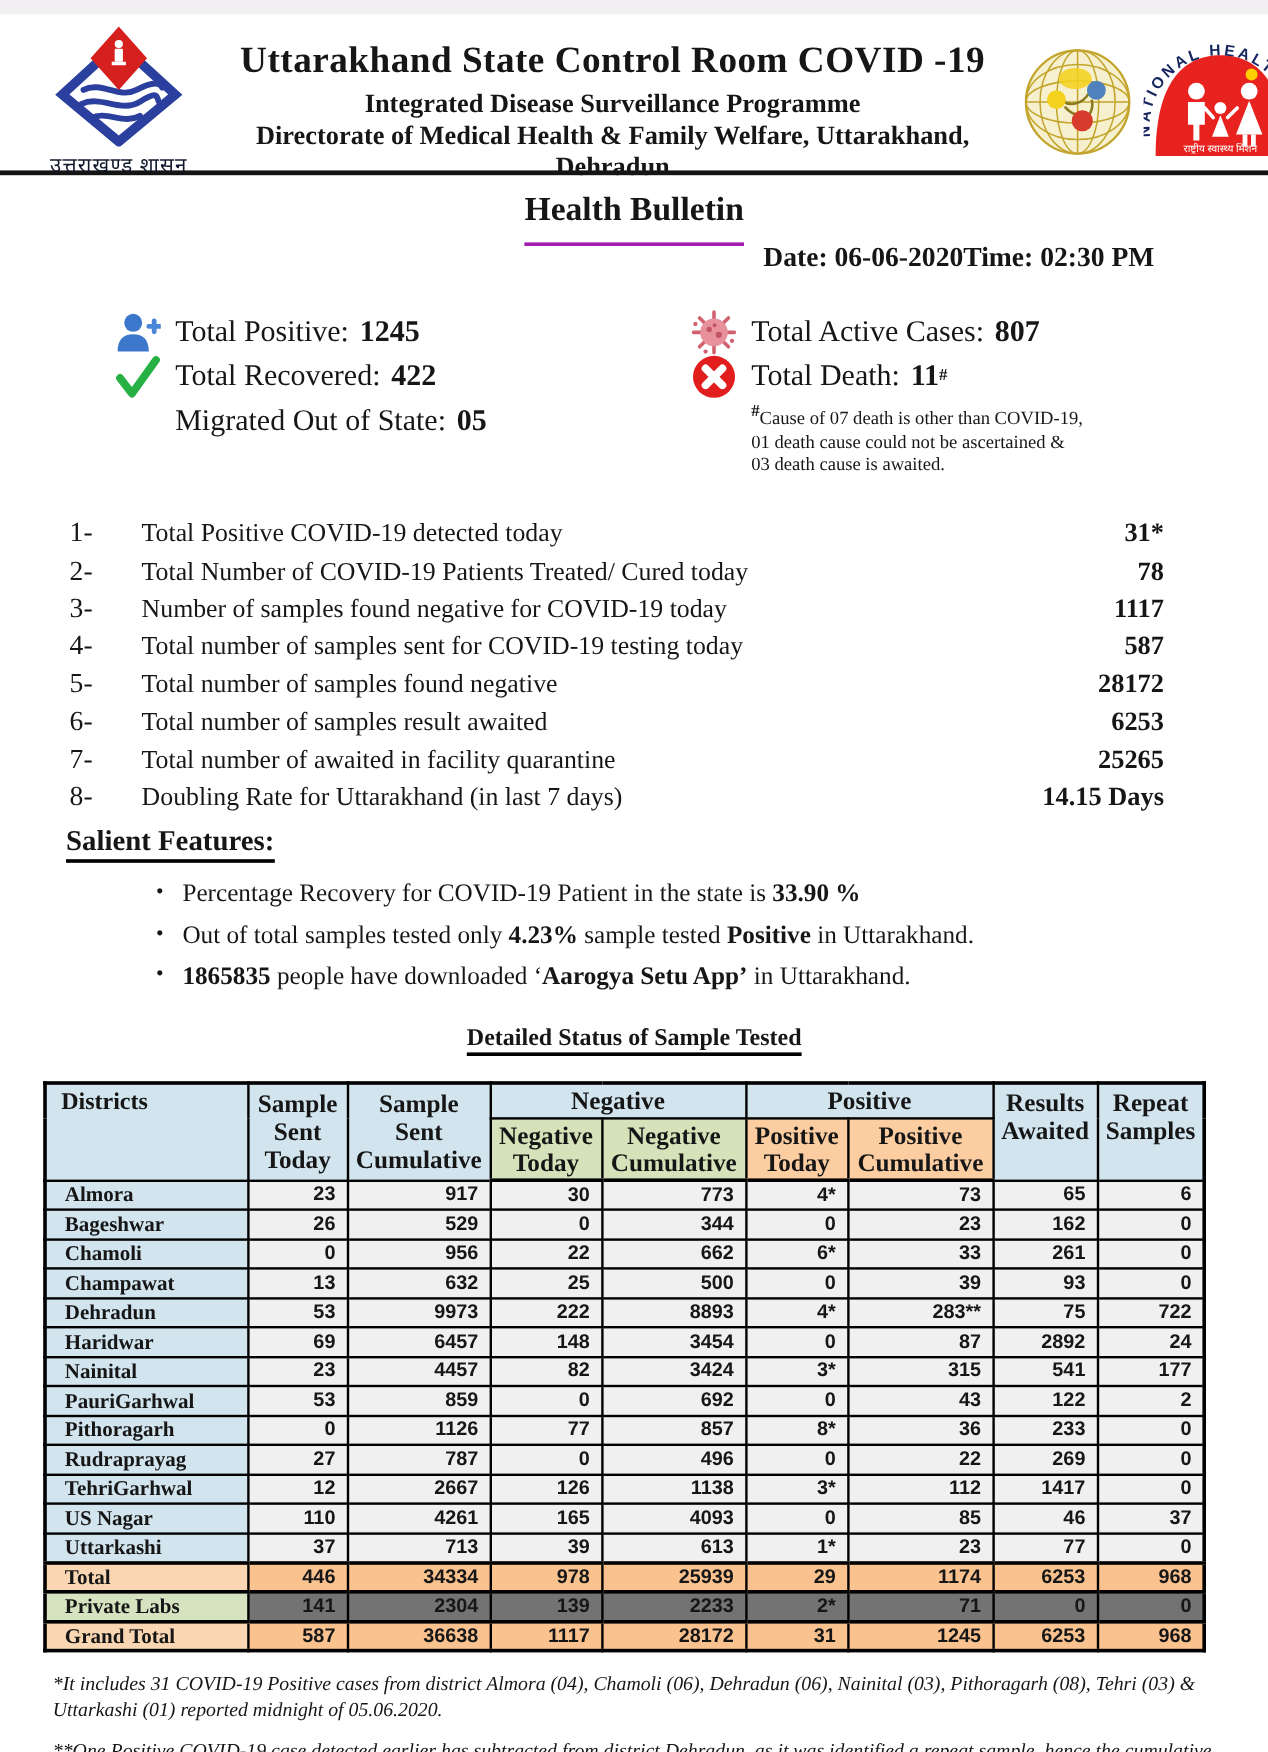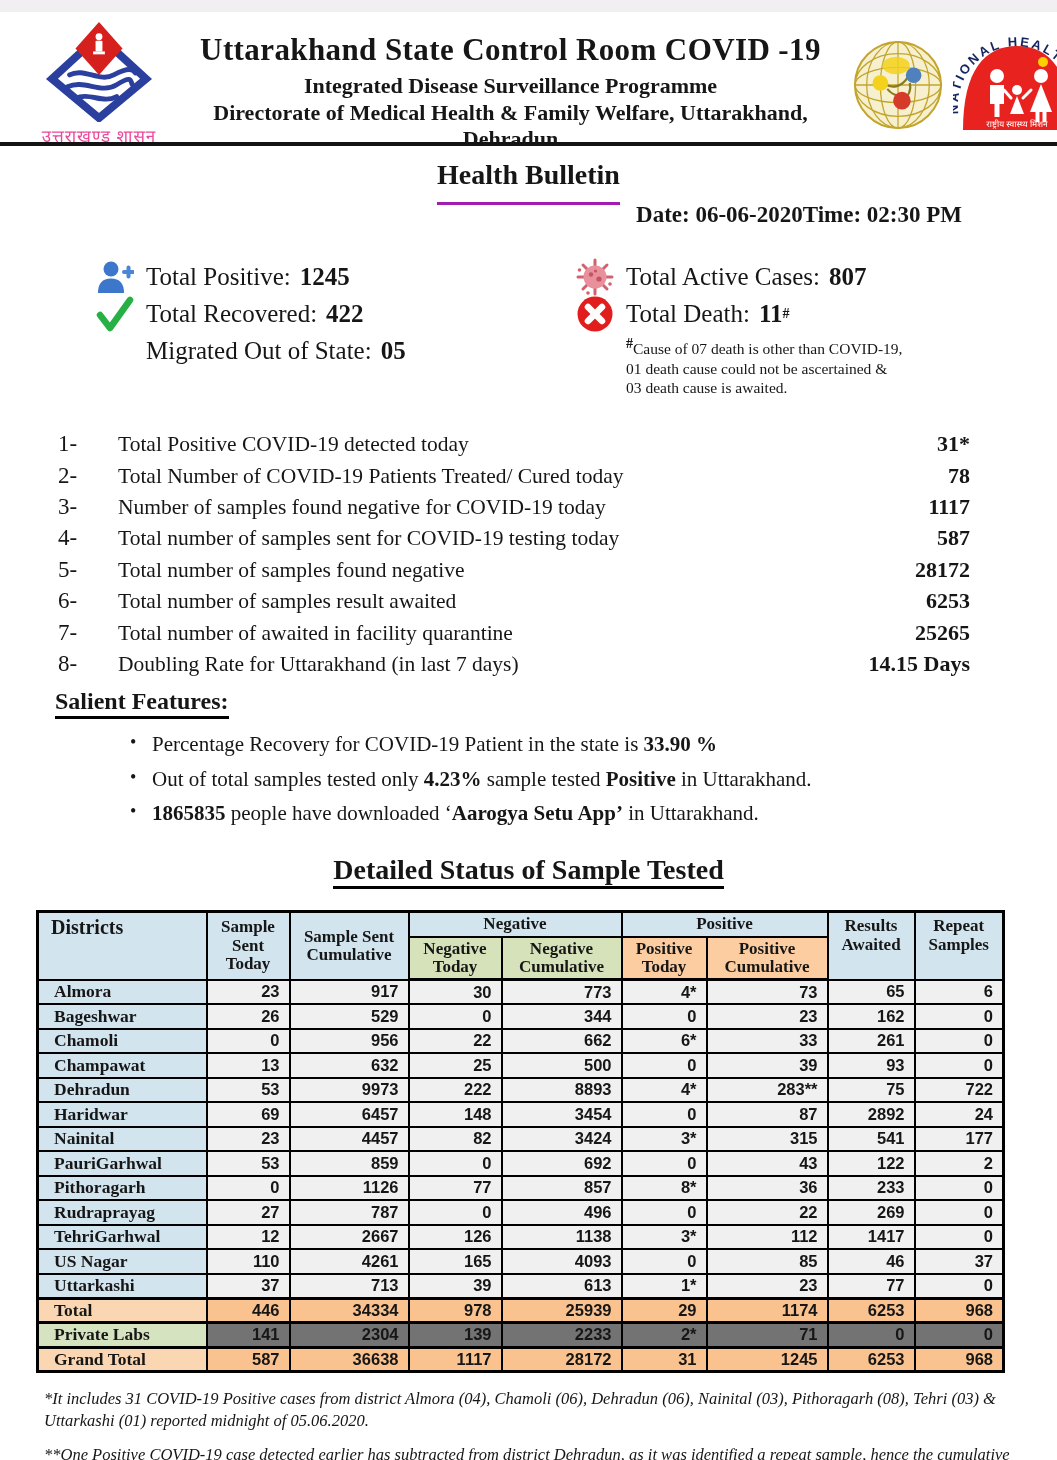--- a/index.html
+++ b/index.html
@@ -7,21 +7,21 @@
   body {
     width:1057px; height:1460px; position:relative; overflow:hidden;
     background:#ffffff; color:#161616;
     font-family:"Liberation Serif", serif;
   }
   .scan-strip { height:12px; background:#f1eff1; }
 
   
   .header { display:flex; align-items:flex-start; padding:6px 0 0 30px; height:126px; }
   .emblem-wrap { width:138px; text-align:center; flex:none; padding-top:4px; }
-  .emblem-caption { font-size:17px; color:#ec4899; margin-top:-2px; letter-spacing:1px; }
+  .emblem-caption { font-size:17px; color:#0f172a; margin-top:-2px; letter-spacing:1px; }
   .header-center { flex:1; text-align:center; padding-top:14px; }
   .h-title { font-size:31px; font-weight:bold; letter-spacing:.4px; }
   .h-sub1 { font-size:22px; font-weight:bold; margin-top:5px; }
   .h-sub2 { font-size:22px; font-weight:bold; margin-top:1px; }
   .logos-right { flex:none; display:flex; align-items:center; gap:10px; padding-top:8px; margin-right:-24px; }
   .divider { height:4px; background:#141414; margin-top:4px; }
 
   
   .hb-title { text-align:center; margin-top:13px; }
   .hb-title span { font-size:28px; font-weight:bold; border-bottom:3px solid #a21caf; padding-bottom:12px; }
@@ -47,24 +47,24 @@
 
   
   .salient { margin:6px 0 0 55px; }
   .salient-heading { font-size:24px; font-weight:bold; border-bottom:3px solid #000; display:inline-block; padding-bottom:1px; }
   .bullets { margin:12px 0 0 75px; }
   .bullet-row { display:flex; font-size:21px; margin-bottom:8px; line-height:1.25; }
   .bullet-dot { width:22px; flex:none; font-size:18px; }
 
   
   .table-title { text-align:center; margin-top:28px; }
-  .table-title span { font-size:28px; font-weight:bold; border-bottom:3px solid #000; padding-bottom:1px; }
+  .table-title span { font-size:20px; font-weight:bold; border-bottom:3px solid #000; padding-bottom:1px; }
   table.samples { border-collapse:collapse; margin:24px 0 0 36px; border:3px solid #000; }
   .samples th, .samples td { border:2px solid #000; font-weight:bold; }
-  .samples th { font-size:17px; text-align:center; line-height:1.08; padding:2px 4px; background:#d2e4ee; }
+  .samples th { font-size:21px; text-align:center; line-height:1.08; padding:2px 4px; background:#d2e4ee; }
   th.c-districts { font-size:20px; text-align:left; vertical-align:top; padding:4px 4px 0 12px; }
   th.vtop { vertical-align:top; padding-top:4px; }
   th.green { background:#d6e3ba; }
   th.peach { background:#fbcda1; }
   .h2row th { border-bottom:3px solid #000; }
   .samples td { height:24.5px; padding:0; }
   td.cell-label { font-size:17.5px; padding-left:15px; text-align:left; }
   td.cell-num { font-family:"Liberation Sans", sans-serif; font-size:16.5px; text-align:right; padding-right:9px; }
   tr.r-district td.cell-label { background:#d2e4ee; }
   tr.r-district td.cell-num { background:#f0f0f0; }

